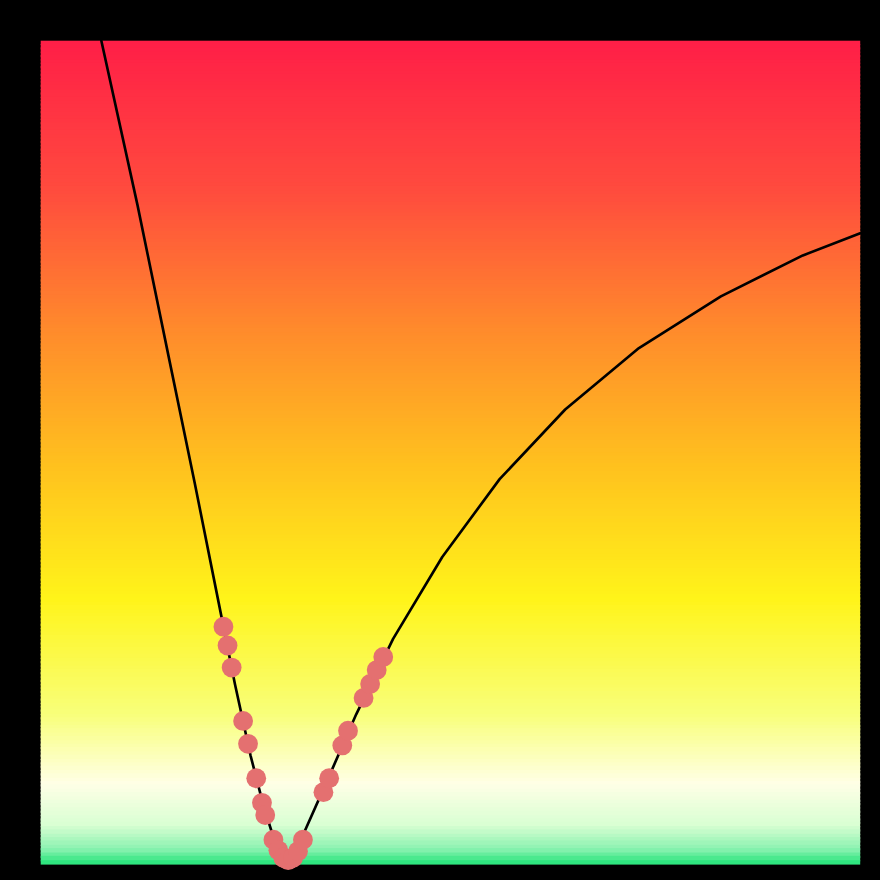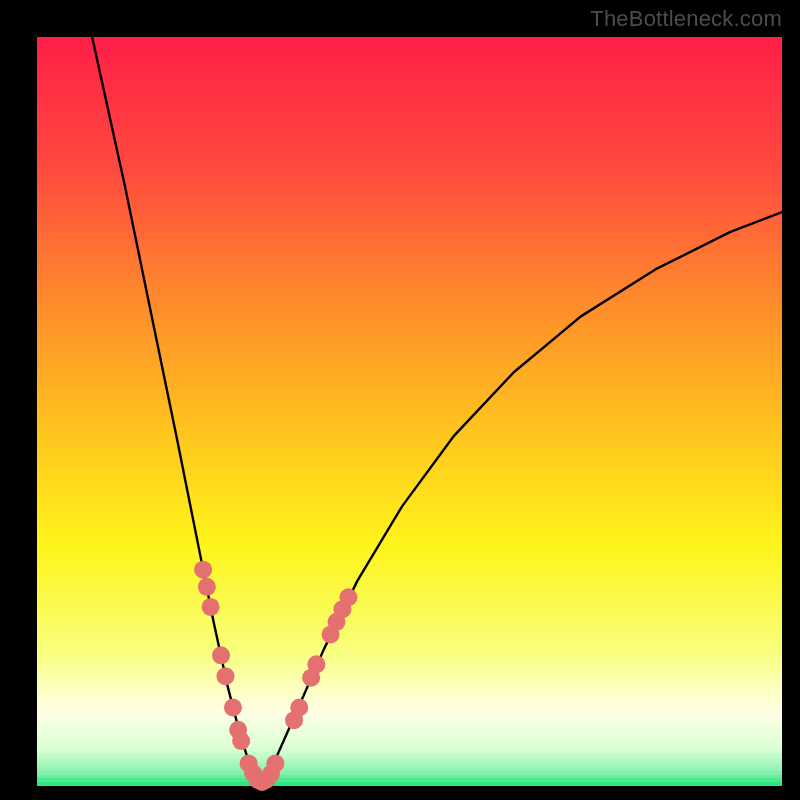--- a/index.html
+++ b/index.html
@@ -300,14 +300,13 @@
           <circle cx="262.24" cy="670.50" r="9" fill="#e47070"></circle>
           <circle cx="274.16" cy="640.70" r="9" fill="#e47070"></circle>
           <circle cx="279.38" cy="627.29" r="9" fill="#e47070"></circle>
           <circle cx="293.53" cy="597.49" r="9" fill="#e47070"></circle>
           <circle cx="299.49" cy="584.83" r="9" fill="#e47070"></circle>
           <circle cx="305.45" cy="572.16" r="9" fill="#e47070"></circle>
           <circle cx="311.41" cy="560.24" r="9" fill="#e47070"></circle>
         </g>
       </svg>
   </div>
-  <div class="watermark">TheBottleneck.com</div>
 </div>
 
 </body></html>

